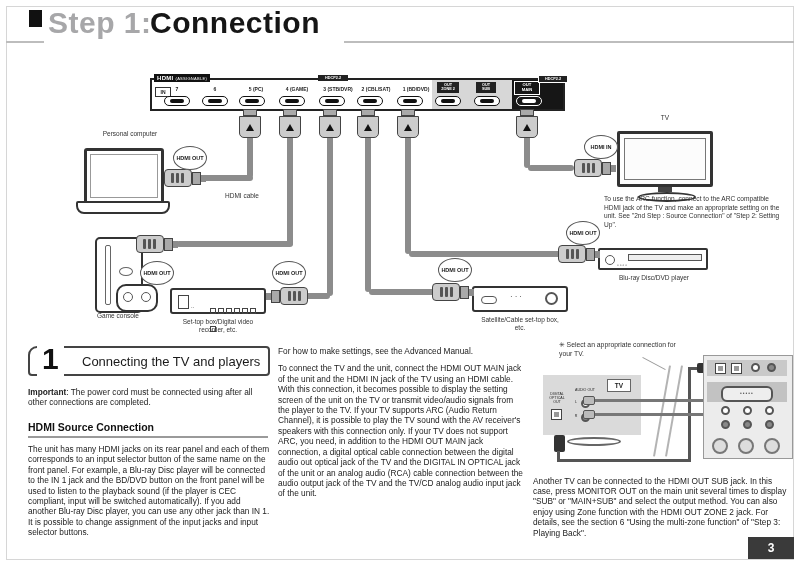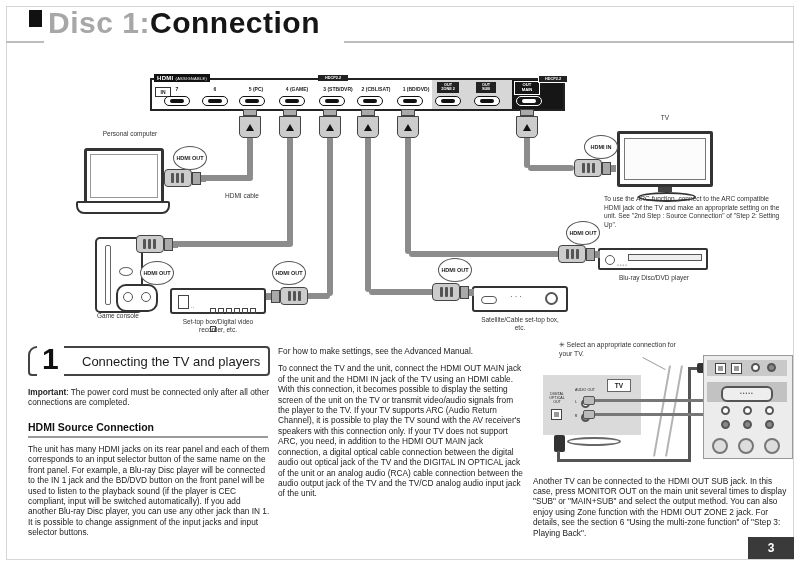--- a/index.html
+++ b/index.html
@@ -124,21 +124,21 @@
   .pagenum{position:absolute;left:748px;top:537px;width:46px;height:22px;background:#3a3a3a;color:#fff;
            font-size:12px;font-weight:bold;text-align:center;line-height:22px;}
 </style>
 </head>
 <body>
 
 <div class="page">
   <div class="frame"></div>
 
   <div class="hdr-square"></div>
-  <div class="hdr-step">Disc 1:</div>
+  <div class="hdr-step">Step 1:</div>
   <div class="hdr-title">Connection</div>
   <div class="rule" style="left:6px;top:41px;width:38px;"></div>
   <div class="rule" style="left:344px;top:41px;width:450px;"></div>
 
   <div class="abs" style="left:0;top:0;width:800px;height:335px;">
 
     <div class="cable" style="left:247px;top:128px;width:6px;height:50px;"></div>
     <div class="cable" style="left:198px;top:175px;width:55px;height:6px;"></div>
     <div class="cable" style="left:287px;top:128px;width:6px;height:118px;"></div>
     <div class="cable" style="left:176px;top:241px;width:117px;height:6px;"></div>
@@ -352,21 +352,21 @@
     <div class="bubble" style="left:566px;top:221px;">HDMI OUT</div>
     <div class="dev-label" style="left:600px;top:274px;width:108px;">Blu-ray Disc/DVD player</div>
   </div>
 
   <div class="colL">
     <div class="sec-box">
       <div class="sec-num">1</div>
       <div class="sec-title">Connecting the TV and players</div>
     </div>
     <div class="important">
-      <b>Important</b><span>: The power cord must be connected only after all other connections are completed.</span>
+      <b>Important</b><span>: The power cord must be connected using after all other connections are completed.</span>
     </div>
     <div class="subhead">HDMI Source Connection</div>
     <div class="subrule"></div>
     <div class="body-text">The unit has many HDMI jacks on its rear panel and each of them corresponds to an input selector button of the same name on the front panel. For example, a Blu-ray Disc player will be connected to the IN 1 jack and the BD/DVD button on the front panel will be used to listen to the playback sound (if the player is CEC compliant, input will be switched automatically). If you add another Blu-ray Disc player, you can use any other jack than IN 1. It is possible to change assignment of the input jacks and input selector buttons.</div>
   </div>
 
   <div class="colM">
     <div class="intro-text">For how to make settings, see the Advanced Manual.</div>
     <div class="body-text" style="margin-top:7px;">To connect the TV and the unit, connect the HDMI OUT MAIN jack of the unit and the HDMI IN jack of the TV using an HDMI cable. With this connection, it becomes possible to display the setting screen of the unit on the TV or transmit video/audio signals from the player to the TV. If your TV supports ARC (Audio Return Channel), it is possible to play the TV sound with the AV receiver's speakers with this connection only. If your TV does not support ARC, you need, in addition to the HDMI OUT MAIN jack connection, a digital optical cable connection between the digital audio out optical jack of the TV and the DIGITAL IN OPTICAL jack of the unit or an analog audio (RCA) cable connection between the audio output jack of the TV and the TV/CD analog audio input jack of the unit.</div>
   </div>

